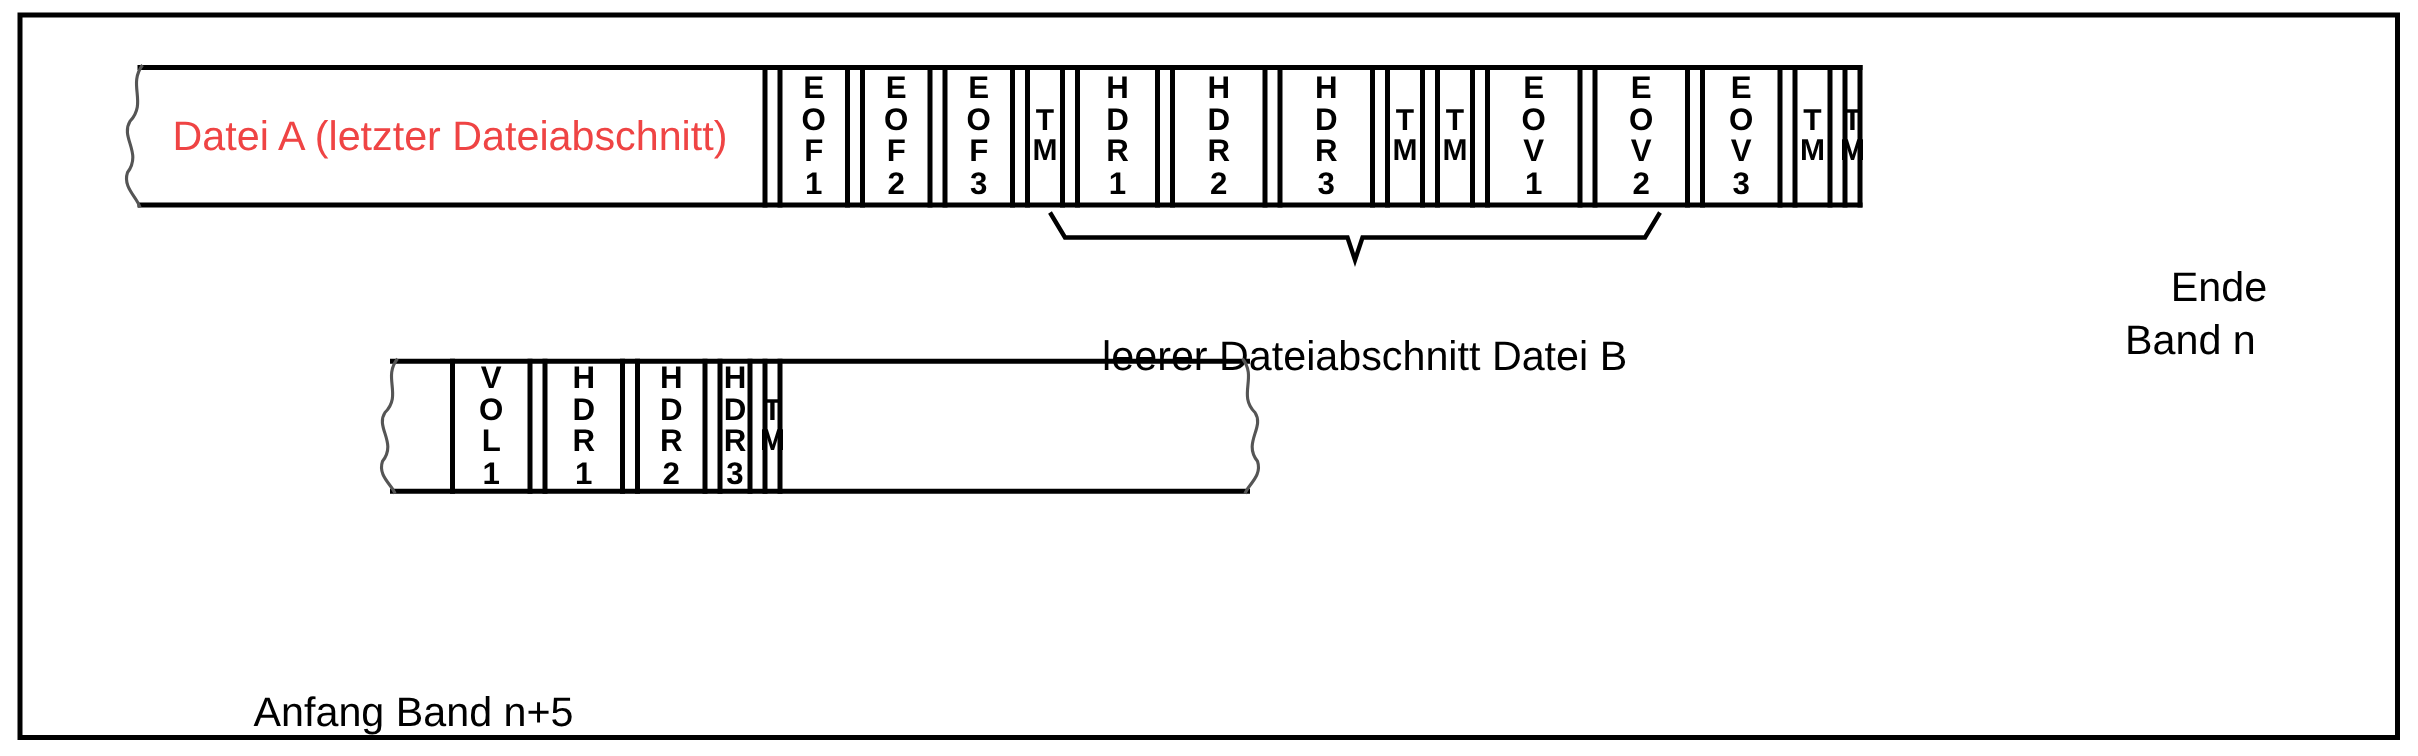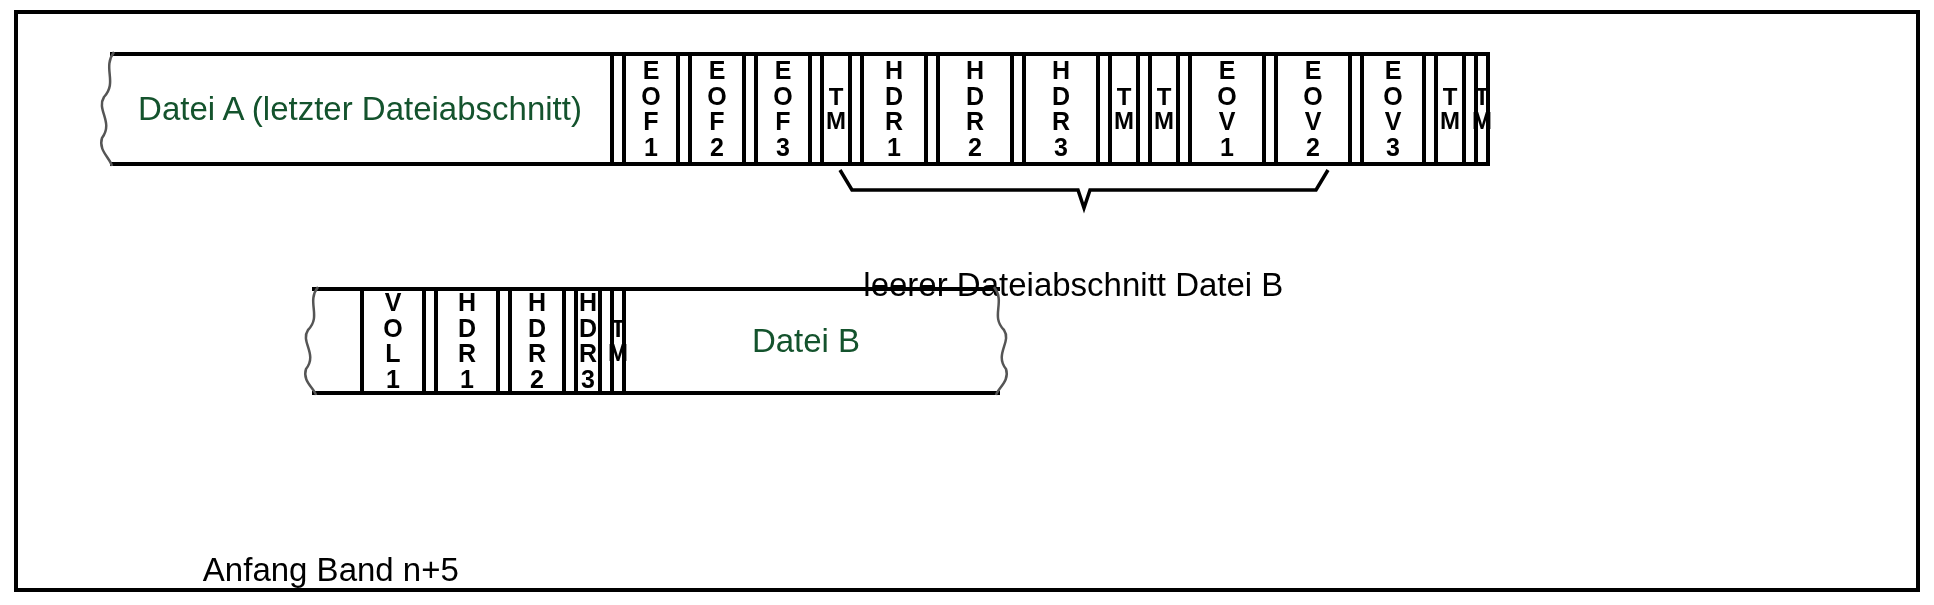--- a/index.html
+++ b/index.html
@@ -86,21 +86,21 @@
 
   
   .wide-label {
     position: absolute;
     top: 0;
     height: 100%;
     display: flex;
     align-items: center;
     justify-content: center;
     font-size: 33px;
-    color: #14532d;
+    color: #ef4444;
   }
 
   
   .free-label {
     position: absolute;
     font-size: 33px;
     color: #000;
     line-height: 1.25;
     white-space: pre;
   }
@@ -249,24 +249,28 @@
     </div>
   </div>
 
   <div class="tape" id="tape-top-tail" style="left:1434px; top:52px; width:52px; height:114px;">
   </div>
 
   <svg class="brace" style="left:838px; top:168px; width:492px; height:48px;" viewBox="0 0 492 48" preserveAspectRatio="none">
     <path d="M2 2 L14 22 L240 22 L246 40 L252 22 L478 22 L490 2" fill="none" stroke="#000" stroke-width="3.5" stroke-linejoin="miter"></path>
   </svg>
 
-  <div class="free-label" style="left:795px; top:223px; width:520px; text-align:center;">
+  <div class="free-label" style="left:845px; top:223px; width:520px; ">
     <span>leerer Dateiabschnitt Datei B</span>
   </div>
 
+  <div class="free-label" style="left:1700px; top:168px;">
+    <span>Ende
+Band n</span>
+  </div>
 
   <div class="tape" id="tape-bottom" style="left:312px; top:287px; width:688px; height:108px;">
     <div class="tape-line-top"></div>
     <div class="tape-line-bottom"></div>
 
     <svg class="torn" style="left:-12px;" viewBox="0 0 26 108" preserveAspectRatio="none">
       <path d="M18 0 C6 15, 22 29, 8 43 C0 55, 18 67, 6 82 C2 94, 14 101, 16 108" fill="none" stroke="#555" stroke-width="2.5"></path>
     </svg>
     <svg class="torn" style="left:674px;" viewBox="0 0 26 108" preserveAspectRatio="none">
       <path d="M8 0 C20 15, 4 29, 18 43 C26 55, 8 67, 20 82 C24 94, 12 101, 10 108" fill="none" stroke="#555" stroke-width="2.5"></path>
@@ -310,22 +314,19 @@
       <span class="vtext">H
 D
 R
 3</span>
     </div>
     <div class="cell" style="left:302px; width:8px;">
       <span class="vtext small">T
 M</span>
     </div>
 
-    <div class="wide-label" style="left:314px; width:360px;">
-      <span>Datei B</span>
-    </div>
   </div>
 
   <div class="free-label" style="left:168px; top:508px;">
     <span>Anfang Band n+5</span>
   </div>
 
 </div>
 
 </body></html>

